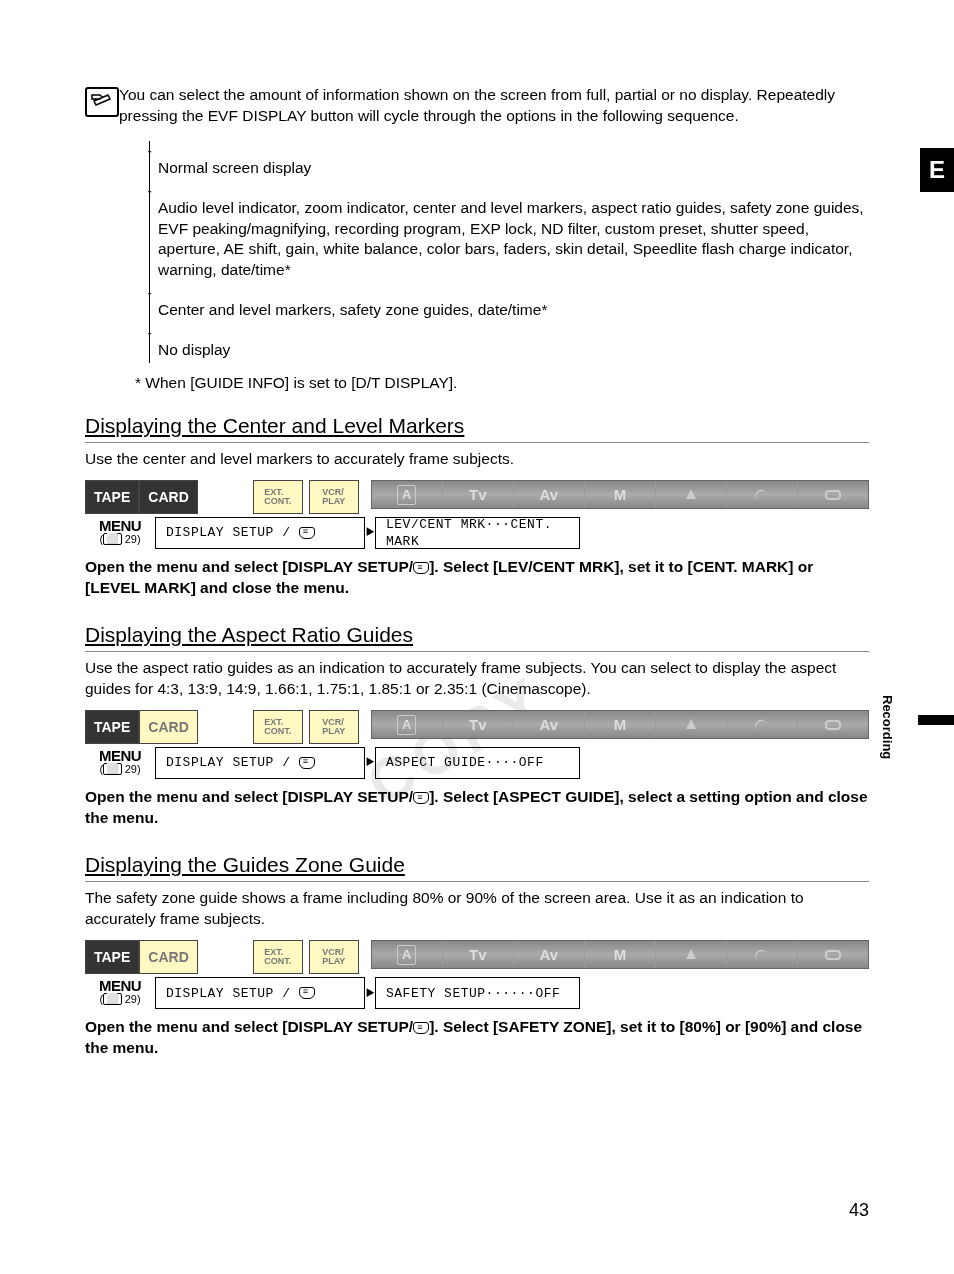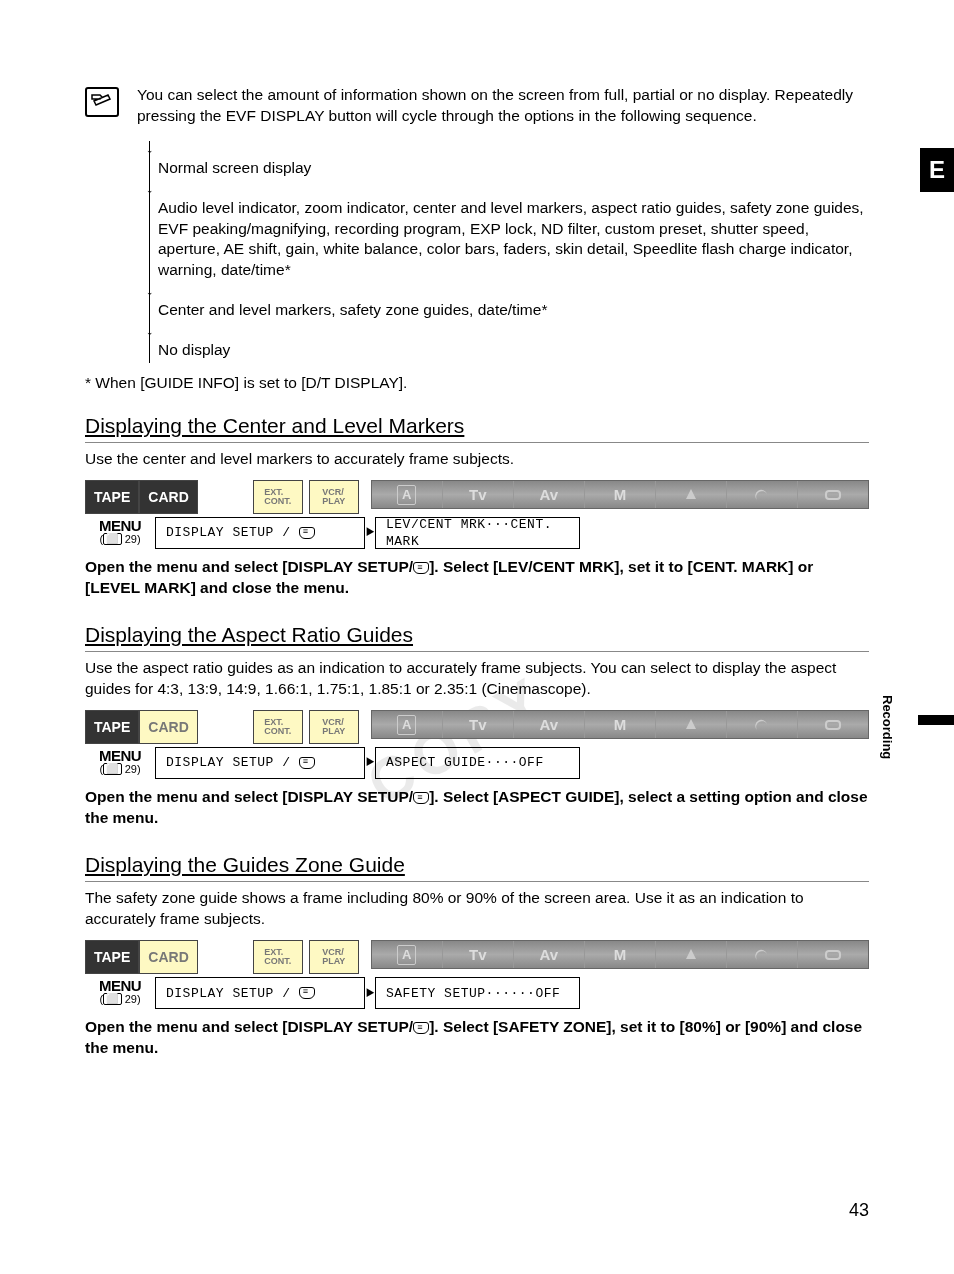--- a/index.html
+++ b/index.html
@@ -41,21 +41,20 @@
   .side-mark {
     position: absolute;
     right: 0;
     top: 715px;
     width: 36px;
     height: 10px;
     background: #000;
   }
   .notes-box {
     display: flex;
-    gap: 18px;
     margin-bottom: 14px;
   }
   .notes-icon {
     flex: 0 0 34px;
     height: 30px;
     border: 2px solid #000;
     border-radius: 3px;
     display: flex;
     align-items: center;
     justify-content: center;
@@ -67,21 +66,21 @@
     border-left: 1.5px solid #000;
     padding-left: 8px;
     position: relative;
     margin-bottom: 10px;
   }
   .flow-item { padding: 3px 0 2px 0; }
   .flow-arrow {
     margin-left: -12px;
     line-height: 0.9;
   }
-  .footnote { margin-bottom: 18px; }
+  .footnote { margin-left: 50px; margin-bottom: 18px; }
   h2 {
     font-size: 21px;
     font-weight: normal;
     text-decoration: underline;
     border-bottom: 1px solid #888;
     padding-bottom: 2px;
     margin-bottom: 6px;
   }
   .desc { margin-bottom: 10px; }
   .mode-bar {

